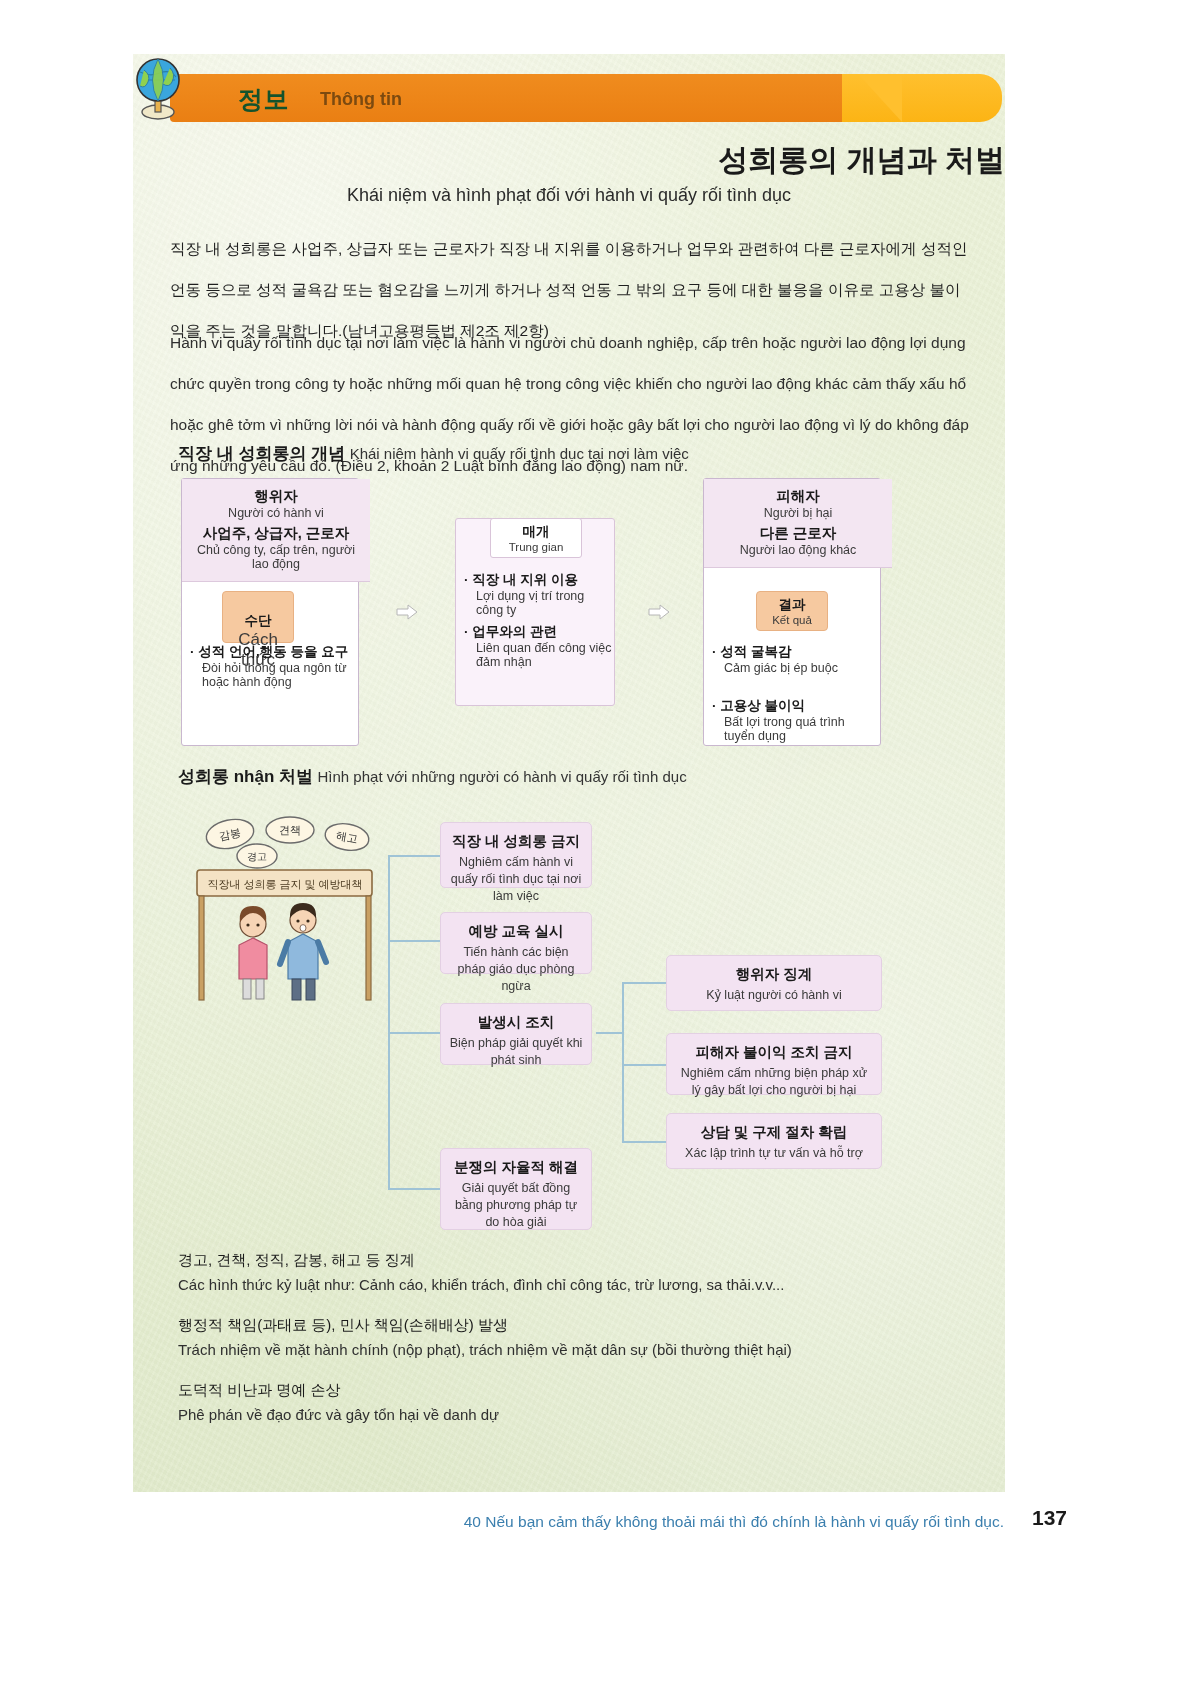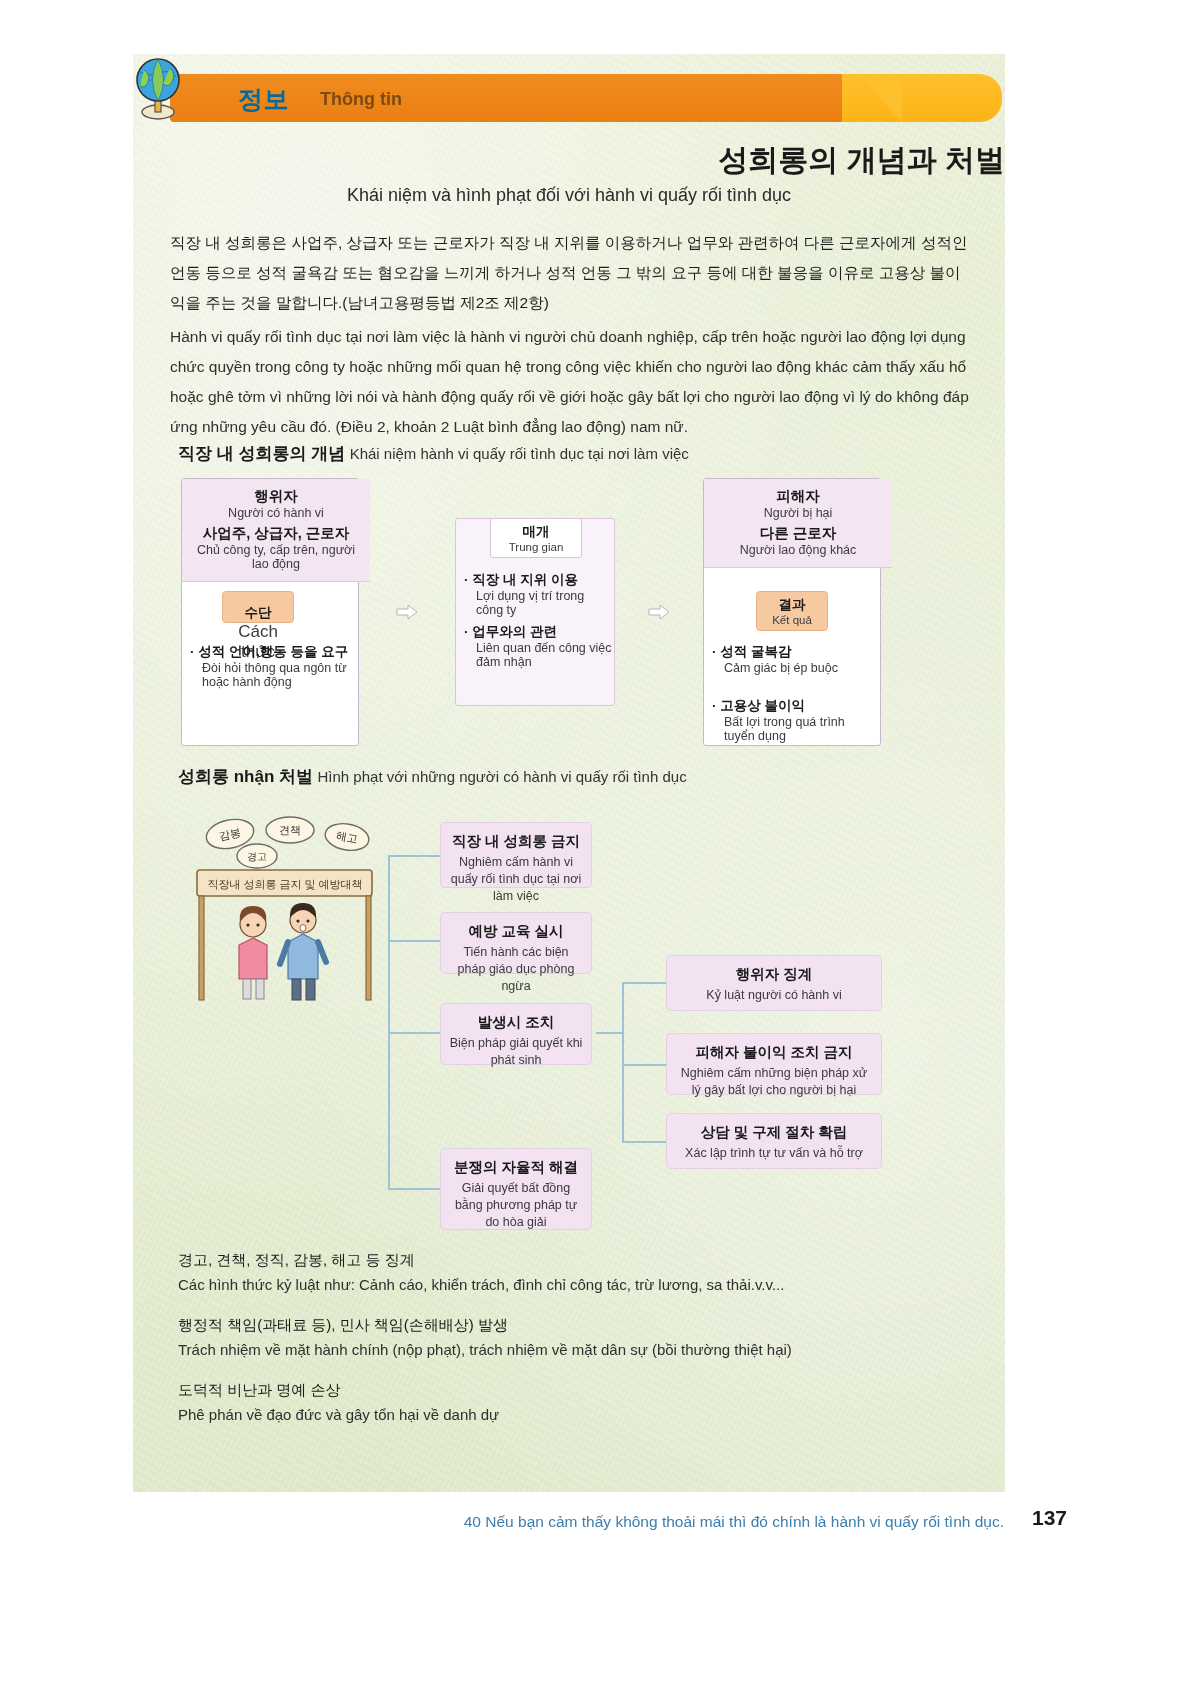--- a/index.html
+++ b/index.html
@@ -74,21 +74,21 @@
     width: 0; height: 0;
     border-style: solid;
     border-width: 0 44px 48px 0;
     border-color: transparent #ffc02e transparent transparent;
   }
   .banner-text-ko {
     position: absolute;
     left: 68px; top: 9px;
     font-size: 25px;
     font-weight: bold;
-    color: #0369a1;
+    color: #14532d;
     letter-spacing: .5px;
     z-index: 3;
   }
   .banner-text-vi {
     position: absolute;
     left: 150px; top: 15px;
     font-size: 18px;
     font-weight: bold;
     color: #7c4a10;
     z-index: 3;
@@ -118,21 +118,21 @@
     font-size: 18px;
     color: #2a2a2a;
   }
 
   
   .para {
     position: absolute;
     width: 802px;
     left: 170px;
     font-size: 15.5px;
-    line-height: 30px;
+    line-height: 41px;
     color: #1f1f1f;
   }
   .para.p1 { top: 228px; }
   .para.p2 { top: 322px; color: #2f2f2f; }
 
   
   .sect {
     position: absolute;
     left: 178px;
     font-size: 16px;
@@ -167,26 +167,26 @@
   .b-vi { font-size: 12.5px; color: #3b3b3b; }
   .bullet { font-size: 13.5px; color: #1a1a1a; }
   .bullet .k { font-weight: bold; }
   .bullet .v { display:block; font-size: 12.5px; color:#3b3b3b; padding-left: 12px;}
 
   #actor-box { left: 181px; top: 478px; width: 178px; height: 268px; }
   #actor-head { position:absolute; left:0; top:0; width:100%; }
   #means-chip {
     position: absolute;
     left: 40px; top: 112px;
-    width: 72px; height: 32px;
+    width: 72px; height: 52px;
     background: #f6c9a0;
     border: 1px solid #e8b183;
     border-radius: 4px;
     text-align: center;
-    padding-top: 12px;
+    padding-top: 20px;
     box-sizing: border-box;
   }
   #means-chip .b-ko{ font-size:13.5px;}
   #means-chip .b-vi{ font-size:17px;}
 
   #actor-bullets { position:absolute; left: 8px; top: 164px; width: 164px; }
 
   #medium-box {
     left: 455px; top: 518px; width: 160px; height: 188px;
     background: #faf2fa;

